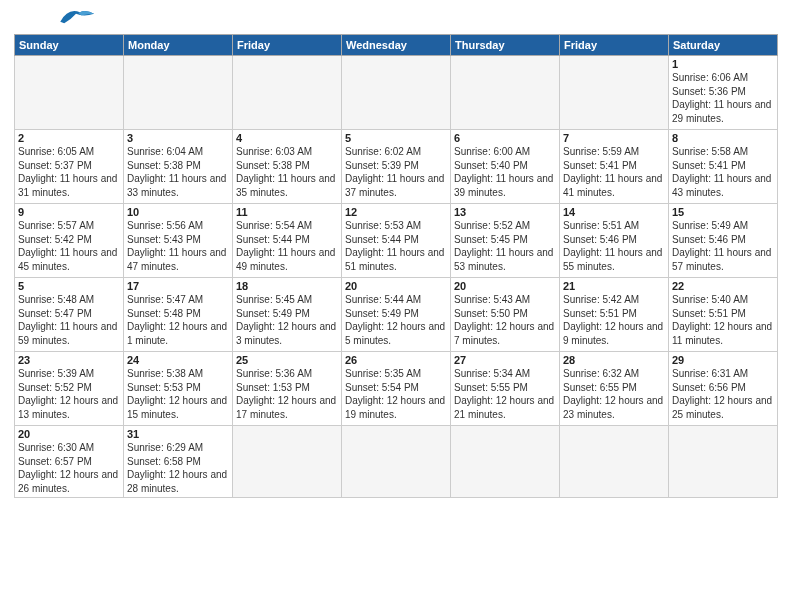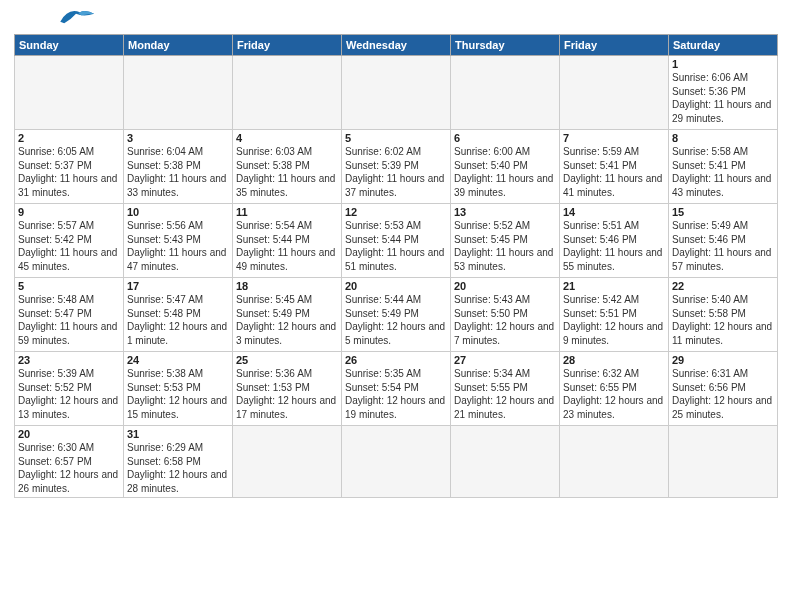--- a/index.html
+++ b/index.html
@@ -286,21 +286,21 @@
           <td>
             <span class="day-num">21</span>
             <div class="day-info">Sunrise: 5:42 AM
 Sunset: 5:51 PM
 Daylight: 12 hours
 and 9 minutes.</div>
           </td>
           <td>
             <span class="day-num">22</span>
             <div class="day-info">Sunrise: 5:40 AM
-Sunset: 5:58 PM
+Sunset: 5:51 PM
 Daylight: 12 hours
 and 11 minutes.</div>
           </td>
         </tr>
         <tr>
           <td>
             <span class="day-num">23</span>
             <div class="day-info">Sunrise: 5:39 AM
 Sunset: 5:52 PM
 Daylight: 12 hours

